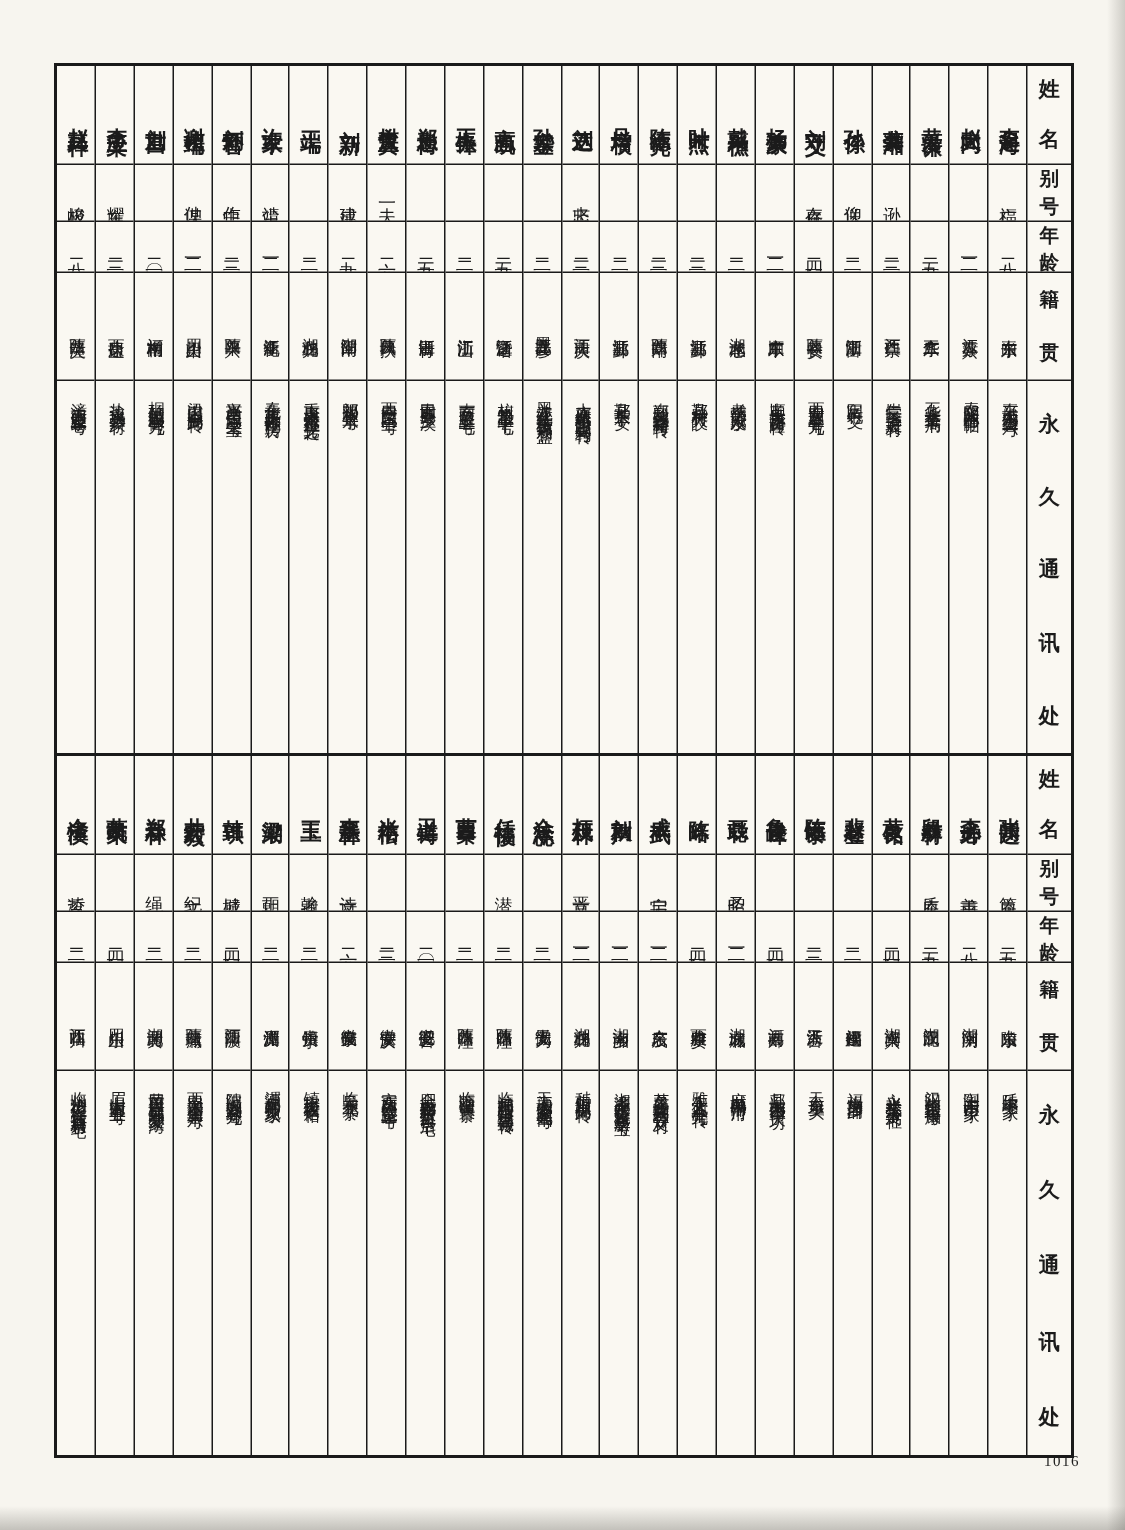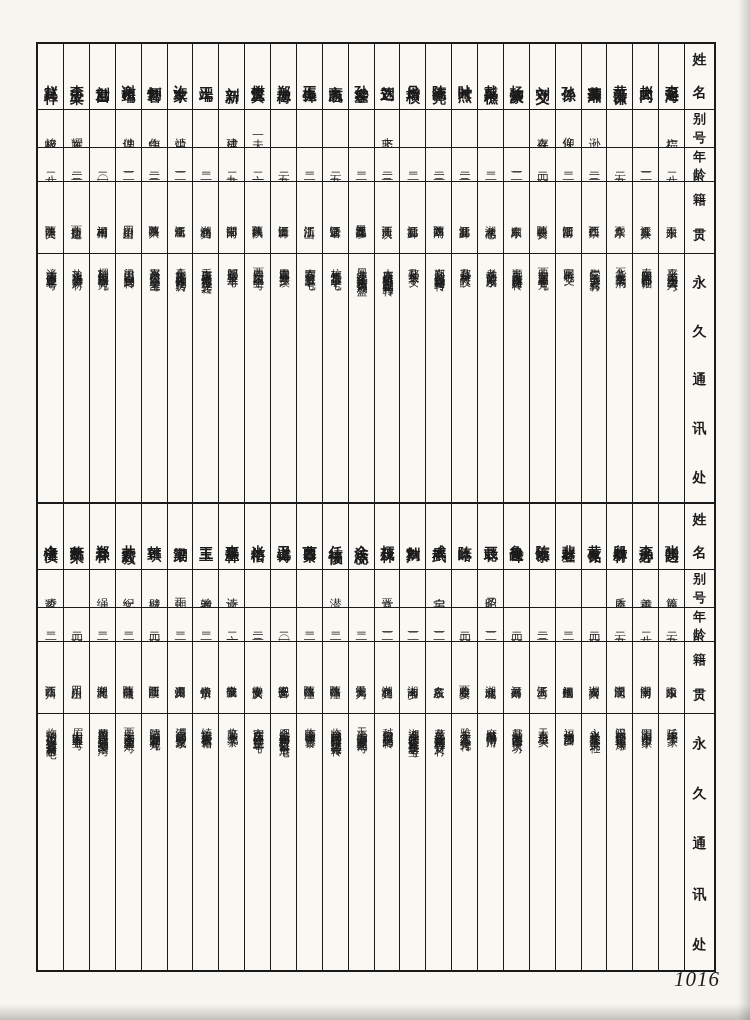--- a/index.html
+++ b/index.html
@@ -94,25 +94,24 @@
   }
   .header-col .cell.name    .spread { font-size: 14px; }
   .header-col .cell.alias   .spread { font-size: 13px; }
   .header-col .cell.age     .spread { font-size: 13px; }
   .header-col .cell.native  .spread { font-size: 13px; }
   .header-col .cell.address .spread { font-size: 14px; }
 
   .page-number {
     position: absolute;
     right: 30px;
-    bottom: 28px;
-    font-size: 21px;
+    bottom: 40px;
+    font-size: 10px;
     letter-spacing: 1px;
     font-family: "Liberation Serif", "DejaVu Serif", serif;
-    font-style: italic;
   }
 </style>
 </head>
 <body>
 
 <div class="page">
   <div class="scan-area">
     <section class="reg-table" id="table-top">
         <div class="col header-col">
           <div class="cell name">

